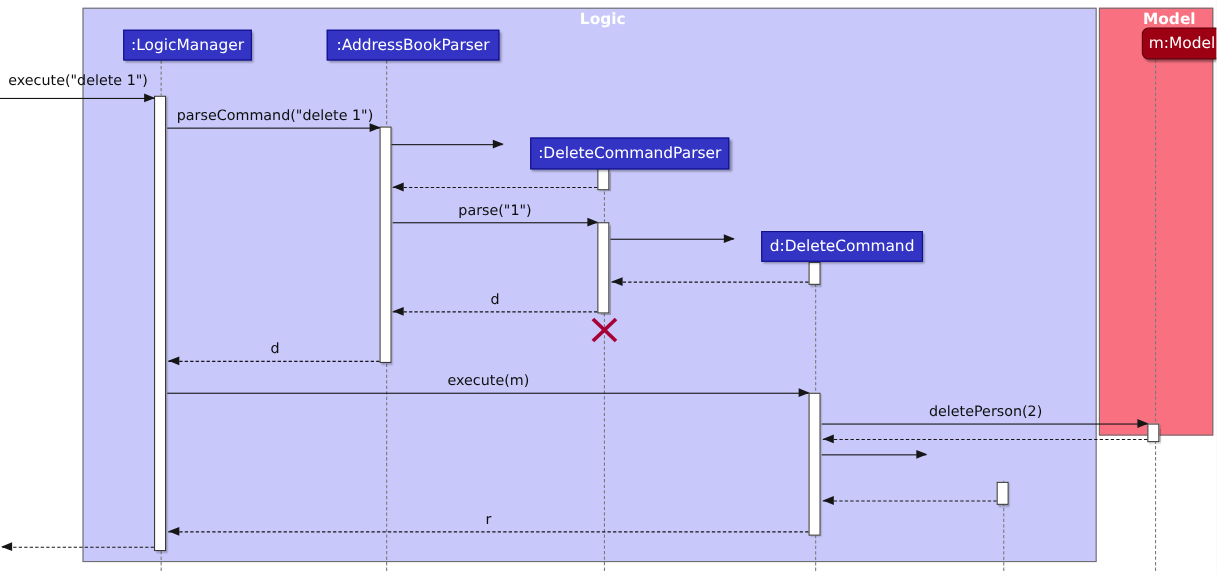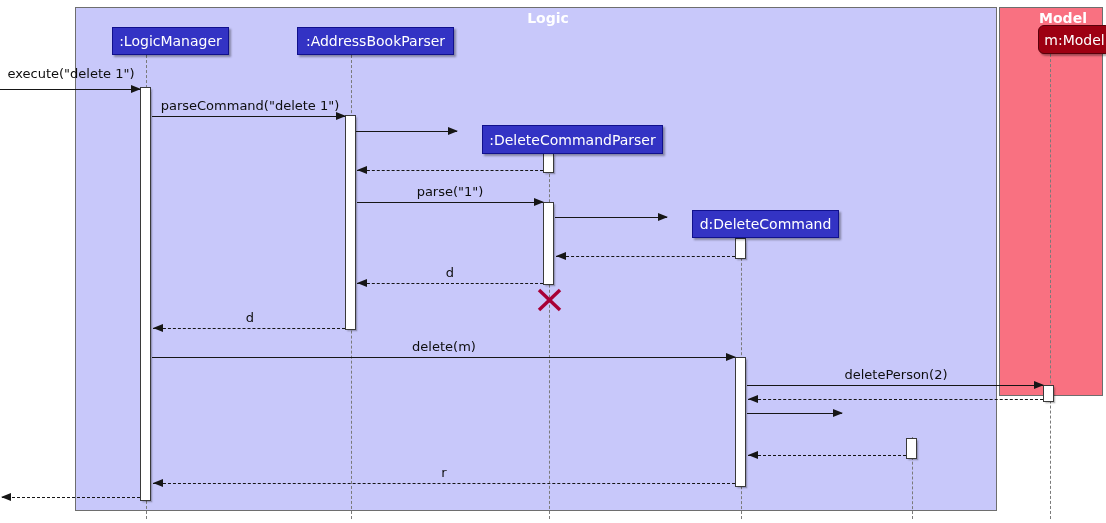--- a/index.html
+++ b/index.html
@@ -104,21 +104,21 @@
 
   <svg class="destroy-x" style="left:536px;top:287px;" width="27" height="26" viewBox="0 0 27 26">
     <line x1="3" y1="3" x2="24" y2="23" stroke="#A80036" stroke-width="3.4"></line>
     <line x1="24" y1="3" x2="3" y2="23" stroke="#A80036" stroke-width="3.4"></line>
   </svg>
 
   <div class="msg-label" style="left:250px;top:310px;">d</div>
   <div class="msg-line dashed" style="left:153px;top:328px;width:192px;"></div>
   <div class="ah left" style="left:153px;top:324px;"></div>
 
-  <div class="msg-label" style="left:444px;top:339px;">delete(m)</div>
+  <div class="msg-label" style="left:444px;top:339px;">execute(m)</div>
   <div class="msg-line" style="left:152px;top:357px;width:583px;"></div>
   <div class="ah right" style="left:726px;top:353px;"></div>
 
   <div class="msg-label" style="left:896px;top:367px;">deletePerson(2)</div>
   <div class="msg-line" style="left:747px;top:385px;width:296px;"></div>
   <div class="ah right" style="left:1034px;top:381px;"></div>
 
   <div class="msg-line dashed" style="left:748px;top:399px;width:295px;"></div>
   <div class="ah left" style="left:748px;top:395px;"></div>
 

